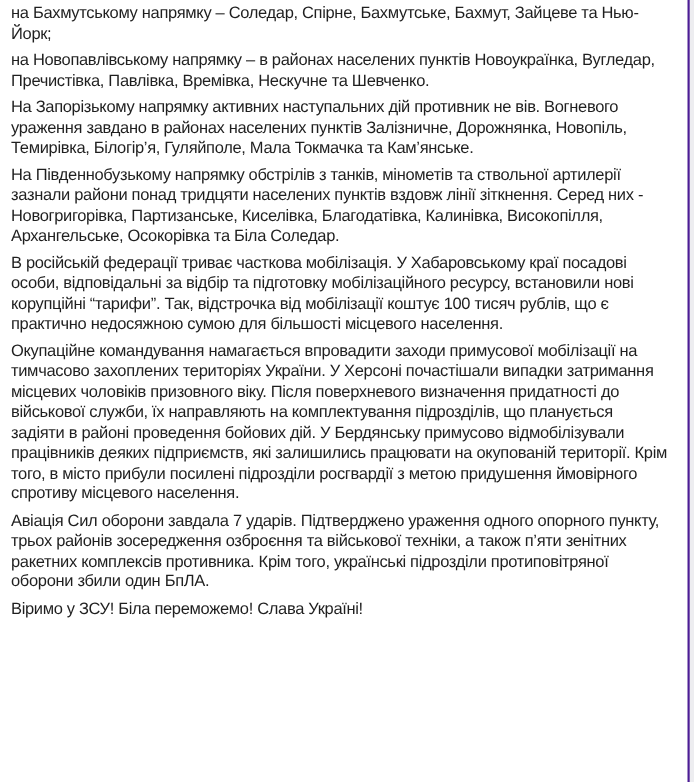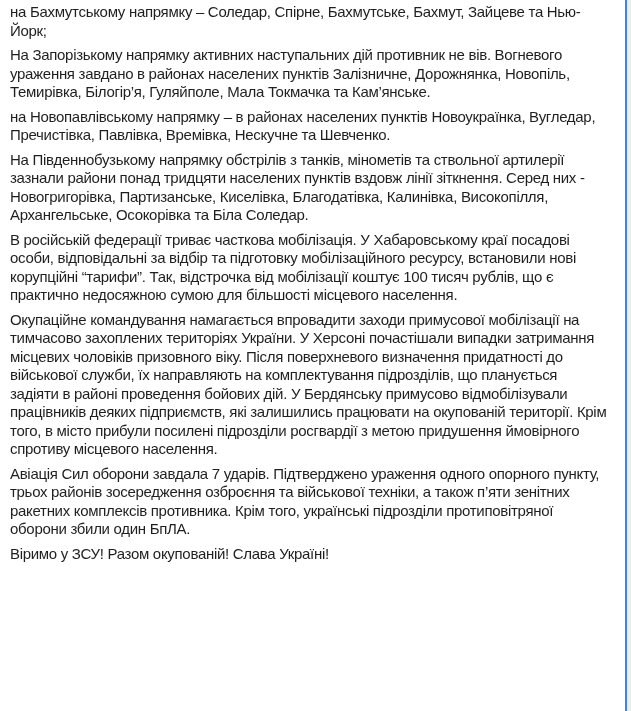--- a/index.html
+++ b/index.html
@@ -11,40 +11,40 @@
     height: 711px;
     background: #ededf0;
     font-family: "Liberation Sans", sans-serif;
     overflow: hidden;
   }
   .page {
     box-sizing: border-box;
     width: 627px;
     height: 711px;
     background: #ffffff;
-    border-right: 2px solid #3b82f6;
+    border-right: 2px solid #4c1d95;
     padding: 3px 16px 0 10px;
     overflow: hidden;
   }
   .post-text p {
     margin: 0 0 6px 0;
     font-size: 15px;
     line-height: 18.5px;
     letter-spacing: -0.3px;
     color: #1f1f1f;
     word-spacing: 0;
   }
 </style>
 </head>
 <body>
 
 <div class="page">
   <div class="post-text">
     <p>на Бахмутському напрямку – Соледар, Спірне, Бахмутське, Бахмут, Зайцеве та Нью-Йорк;</p>
+    <p>на Новопавлівському напрямку – в районах населених пунктів Новоукраїнка, Вугледар, Пречистівка, Павлівка, Времівка, Нескучне та Шевченко.</p>
     <p>На Запорізькому напрямку активних наступальних дій противник не вів. Вогневого ураження завдано в районах населених пунктів Залізничне, Дорожнянка, Новопіль, Темирівка, Білогір’я, Гуляйполе, Мала Токмачка та Кам’янське.</p>
-    <p>на Новопавлівському напрямку – в районах населених пунктів Новоукраїнка, Вугледар, Пречистівка, Павлівка, Времівка, Нескучне та Шевченко.</p>
     <p>На Південнобузькому напрямку обстрілів з танків, мінометів та ствольної артилерії зазнали райони понад тридцяти населених пунктів вздовж лінії зіткнення. Серед них - Новогригорівка, Партизанське, Киселівка, Благодатівка, Калинівка, Високопілля, Архангельське, Осокорівка та Біла Соледар.</p>
     <p>В російській федерації триває часткова мобілізація. У Хабаровському краї посадові особи, відповідальні за відбір та підготовку мобілізаційного ресурсу, встановили нові корупційні “тарифи”. Так, відстрочка від мобілізації коштує 100 тисяч рублів, що є практично недосяжною сумою для більшості місцевого населення.</p>
     <p>Окупаційне командування намагається впровадити заходи примусової мобілізації на тимчасово захоплених територіях України. У Херсоні почастішали випадки затримання місцевих чоловіків призовного віку. Після поверхневого визначення придатності до військової служби, їх направляють на комплектування підрозділів, що планується задіяти в районі проведення бойових дій. У Бердянську примусово відмобілізували працівників деяких підприємств, які залишились працювати на окупованій території. Крім того, в місто прибули посилені підрозділи росгвардії з метою придушення ймовірного спротиву місцевого населення.</p>
     <p>Авіація Сил оборони завдала 7 ударів. Підтверджено ураження одного опорного пункту, трьох районів зосередження озброєння та військової техніки, а також п’яти зенітних ракетних комплексів противника. Крім того, українські підрозділи протиповітряної оборони збили один БпЛА.</p>
-    <p>Віримо у ЗСУ! Разом окупованій! Слава Україні!</p>
+    <p>Віримо у ЗСУ! Біла переможемо! Слава Україні!</p>
   </div>
 </div>
 
 </body></html>

